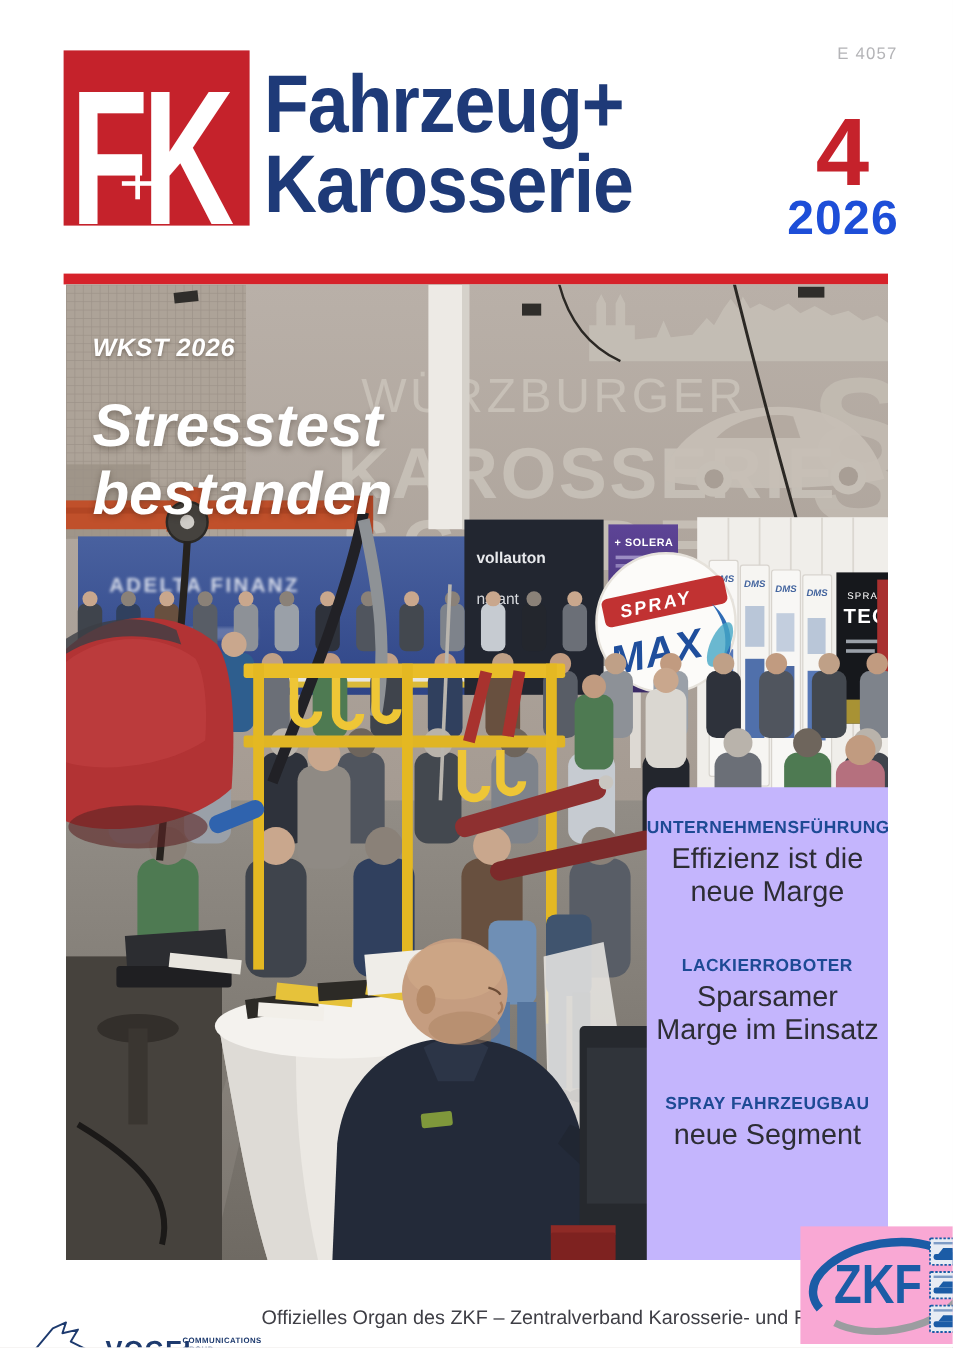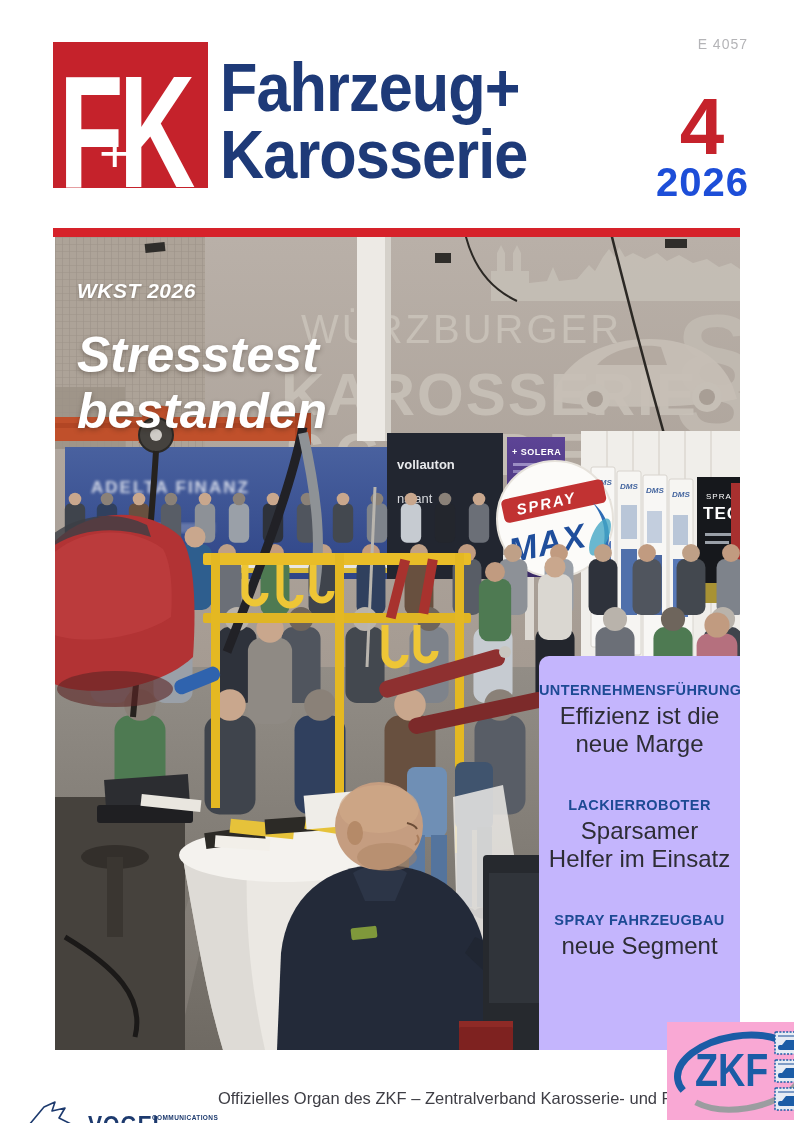--- a/index.html
+++ b/index.html
@@ -529,21 +529,21 @@
         <div class="t-kicker">UNTERNEHMENSFÜHRUNG</div>
         <div class="t-title">
           <div>Effizienz ist die</div>
           <div>neue Marge</div>
         </div>
       </div>
       <div class="teaser">
         <div class="t-kicker">LACKIERROBOTER</div>
         <div class="t-title">
           <div>Sparsamer</div>
-          <div>Helfer im Einsatz</div>
+          <div>Marge im Einsatz</div>
         </div>
       </div>
       <div class="teaser">
         <div class="t-kicker">SPRAY FAHRZEUGBAU</div>
         <div class="t-title">
           <div>neue Segment</div>
         </div>
       </div>
     </div>
   </div>

